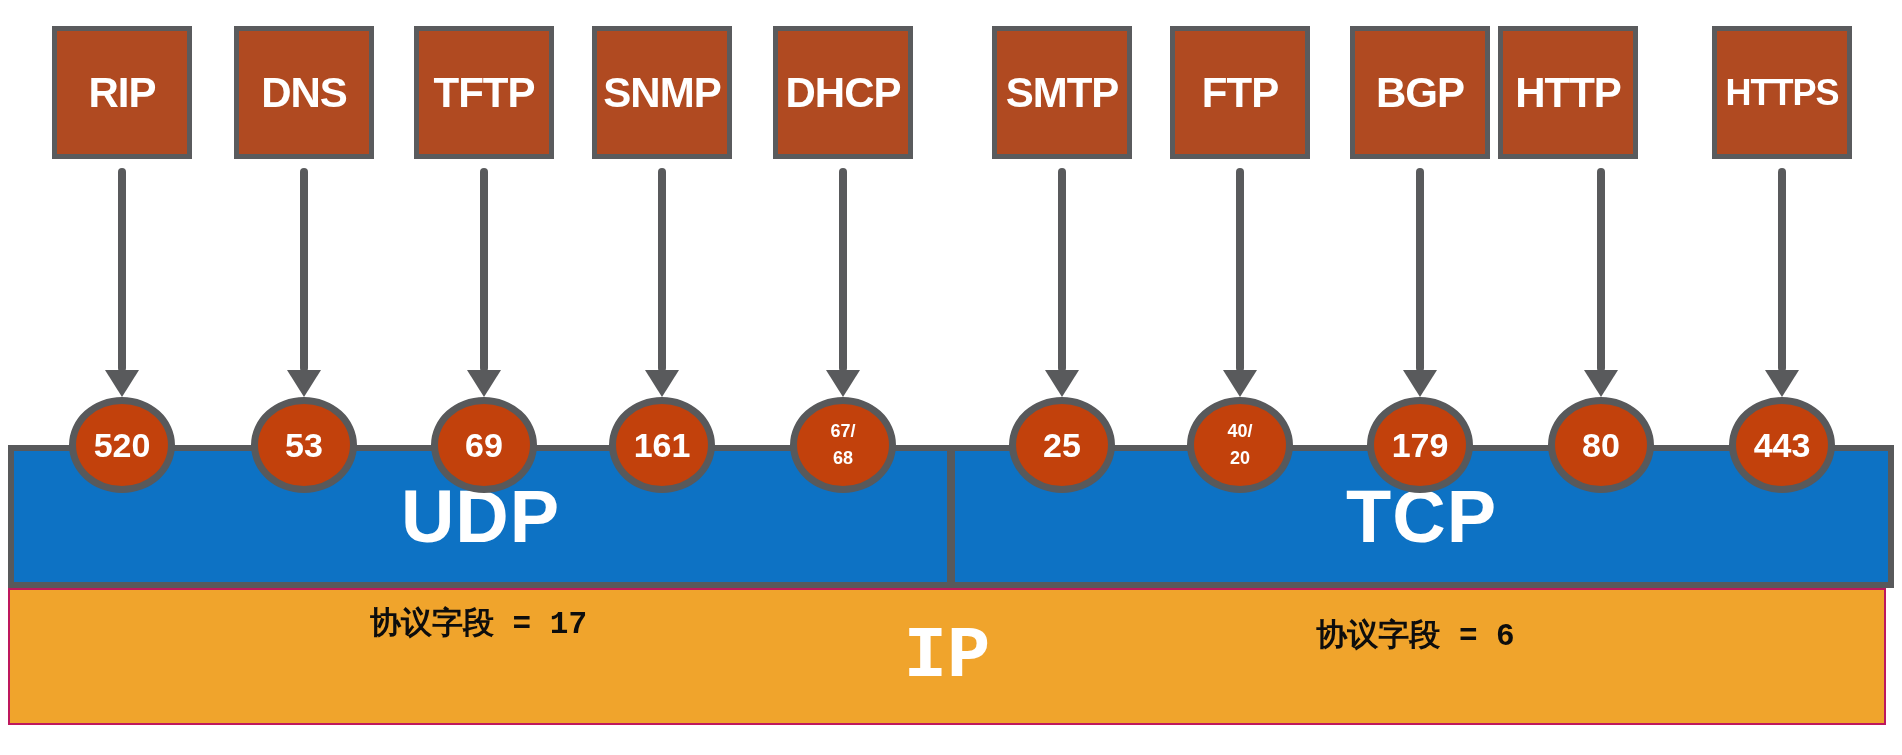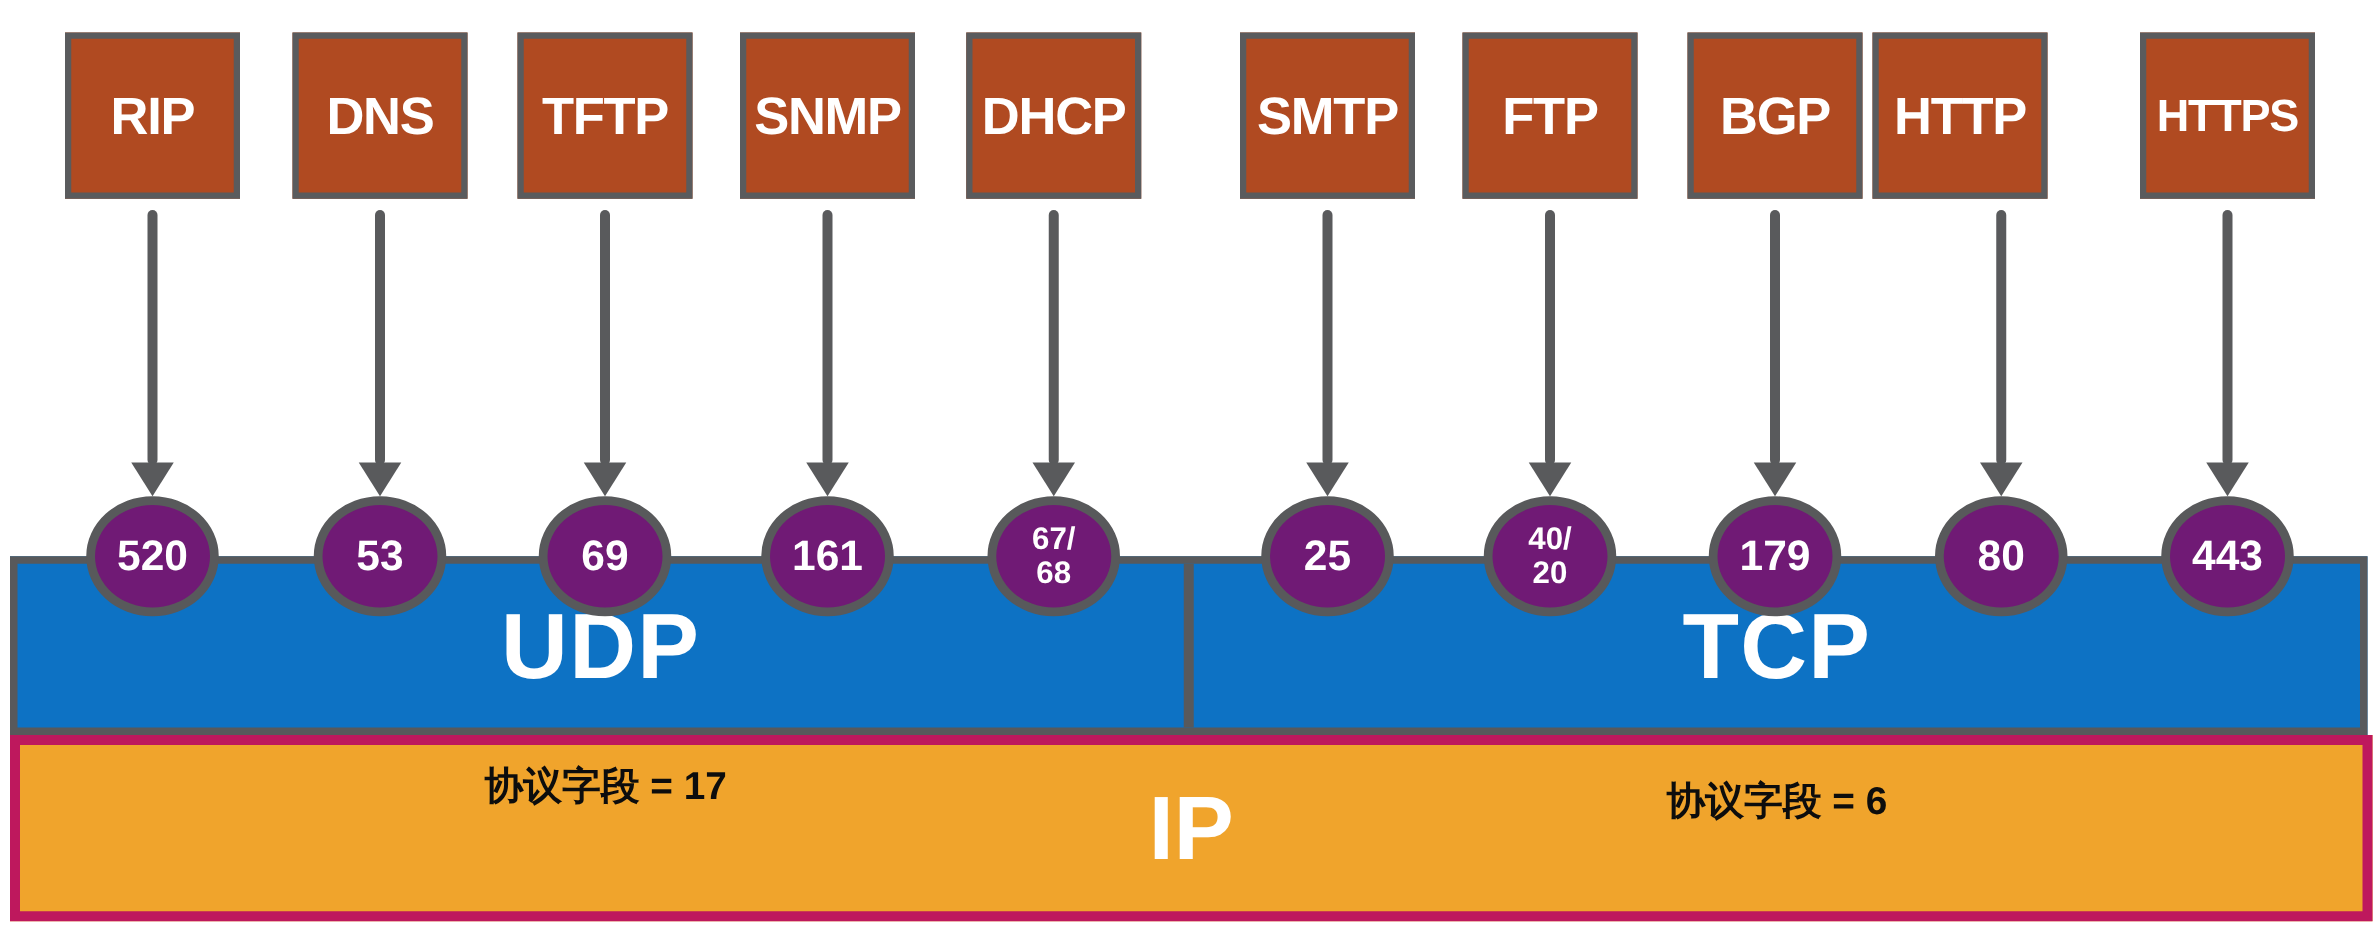--- a/index.html
+++ b/index.html
@@ -19,39 +19,39 @@
   
   .stem{position:absolute;top:168px;width:8px;height:204px;background:#595a5c;border-radius:4px;z-index:1;}
   .ahead{
     position:absolute;top:370px;width:0;height:0;z-index:1;
     border-left:17px solid transparent;border-right:17px solid transparent;
     border-top:27px solid #595a5c;
   }
   
   .pcircle{
     position:absolute;top:397px;width:92px;height:82px;
-    border:7px solid #58595b;border-radius:50%;background:#701a75;
+    border:7px solid #58595b;border-radius:50%;background:#c2410c;
     display:flex;flex-direction:column;align-items:center;justify-content:center;
     z-index:4;color:#ffffff;font-weight:bold;text-align:center;
   }
   .pcircle .l{display:block;font-size:34px;line-height:36px;}
   .pcircle .l:empty{display:none;}
-  .pcircle.two .l{font-size:25px;line-height:27px;}
+  .pcircle.two .l{font-size:18px;line-height:27px;}
   
   .tbar{
     position:absolute;left:8px;top:445px;width:1874px;height:131px;
     border:6px solid #58595b;background:#0d72c4;display:flex;z-index:3;
   }
   .tsec{flex:1;display:flex;align-items:center;justify-content:center;}
   .tsec span{color:#ffffff;font-weight:bold;font-size:74px;letter-spacing:1px;}
   .tdiv{width:8px;background:#58595b;}
   
   .ibar{
     position:absolute;left:8px;top:588px;width:1874px;height:133px;
-    border:8px solid #be185d;background:#f0a42c;z-index:3;
+    border:2px solid #be185d;background:#f0a42c;z-index:3;font-family:Liberation Mono, monospace;
   }
   .ifield{
     position:absolute;top:12px;width:50%;text-align:center;
     color:#0d0d0d;font-weight:bold;font-size:31px;white-space:nowrap;
   }
   .ifield.left{left:0;}
   .ifield.right{left:50%;margin-top:12px;}
   .iplabel{
     position:absolute;left:0;top:0;right:0;bottom:0;
     display:flex;align-items:center;justify-content:center;

